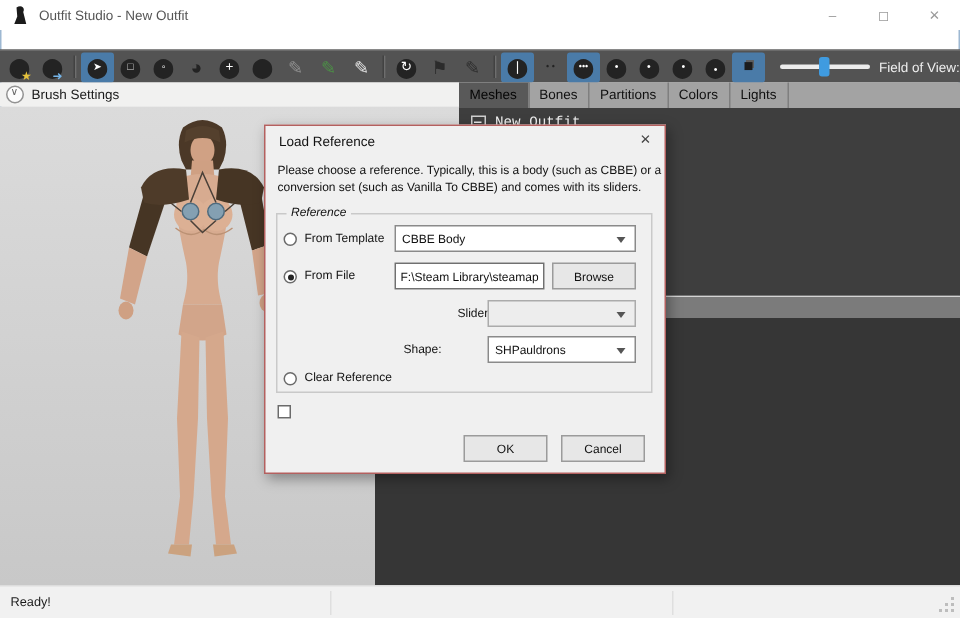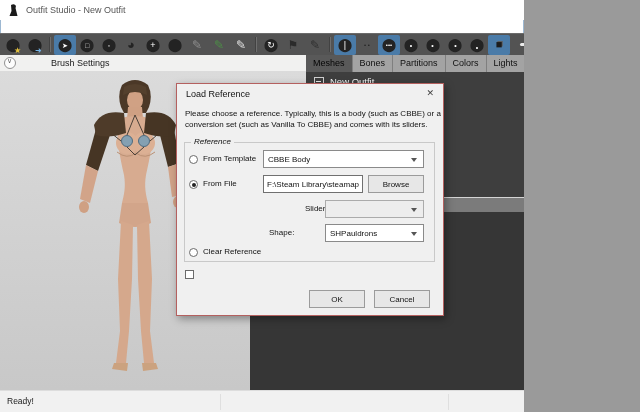--- a/index.html
+++ b/index.html
@@ -1,16 +1,16 @@
 <!DOCTYPE html>
 <html><head>
 <meta charset="utf-8">
 <style>
   html,body{margin:0;padding:0;background:#9a9a9a;}
-  #app{position:relative;width:524px;height:412px;background:#fff;overflow:hidden;
+  #app{position:relative;width:640px;height:412px;background:#fff;overflow:hidden;
        font-family:"Liberation Sans",sans-serif;box-shadow:inset 0 0 0 1px #9db8d2;}
   
   .titlebar{position:absolute;left:0;top:0;width:640px;height:20px;background:#ffffff;display:flex;align-items:center;}
   .appicon{margin-left:8px;width:11px;height:13px;}
   .apptitle{margin-left:7px;font-size:9px;color:#555;}
   .wincontrols{position:absolute;right:0;top:0;height:20px;display:flex;}
   .winbtn{width:34px;height:20px;display:flex;align-items:center;justify-content:center;color:#9a9a9a;font-size:9px;}
   
   .menubar{position:absolute;left:0;top:20px;width:640px;height:13px;background:#ffffff;display:flex;align-items:center;}
   .menuitem{padding:0 9px;font-size:9px;color:#222;}
@@ -40,30 +40,30 @@
   .i-b1::after{content:"•";}
   .i-b2::after{content:"•";transform:translate(-70%,-50%);}
   .i-b3::after{content:"•";transform:translate(-30%,-50%);}
   .i-b4::after{content:"•";transform:translate(-50%,-20%);}
   .i-cube::before{content:"■";font-size:11px;color:#1c1c1c;text-shadow:1px -1px 0 #5c5c5c;}
   .tbsep{width:1px;height:15px;background:#424242;border-right:1px solid #6e6e6e;margin:0 3px;flex:0 0 auto;}
   .fovslider{width:60px;height:3px;background:#ececec;border-radius:2px;margin:0 6px 0 10px;position:relative;flex:0 0 auto;}
   .fovhandle{position:absolute;left:26px;top:-5px;width:7px;height:13px;background:#3f9be0;border-radius:2px;}
   .fovlabel{color:#efefef;font-size:9px;white-space:nowrap;}
   
-  .brushbar{position:absolute;left:0;top:55px;width:306px;height:16px;background:#f1f1f0;display:flex;align-items:center;gap:30px;}
+  .brushbar{position:absolute;left:0;top:55px;width:306px;height:16px;background:#f1f1f0;display:flex;align-items:center;}
   .chev{width:10px;height:10px;border:1px solid #929292;border-radius:50%;margin-left:4px;position:relative;background:#fdfdfd;}
   .chev::after{content:"∨";position:absolute;left:2px;top:-1px;font-size:7px;color:#666;}
   .brushlabel{margin-left:5px;font-size:9px;color:#1a1a1a;}
   .viewport{position:absolute;left:0;top:71px;width:306px;height:319px;background:linear-gradient(#dbdbdb,#c8c8c8);}
   
   .tabbar{position:absolute;left:306px;top:55px;width:334px;height:17px;background:#a3a3a3;display:flex;}
   .tab{padding:0 7px;font-size:9px;color:#101010;line-height:17px;border-right:1px solid #7f7f7f;}
   .tab.active{background:#595959;color:#050505;}
-  .treepanel{position:absolute;left:306px;top:72px;width:334px;height:125px;background:#3e3e3e;}
+  .treepanel{position:absolute;left:306px;top:72px;width:334px;height:125px;background:#3e3e3e;font-family:Liberation Mono, monospace;}
   .treerow{display:flex;align-items:center;height:15px;margin-top:2px;margin-left:8px;}
   .expander{width:8px;height:8px;border:1px solid #cfcfcf;position:relative;flex:0 0 auto;}
   .expander::after{content:"";position:absolute;left:1px;top:3px;width:5px;height:1px;background:#e8e8e8;}
   .treelabel{margin-left:6px;font-size:9.5px;color:#f2f2f2;}
   .lowerpanel{position:absolute;left:250px;top:197px;width:390px;height:193px;background:#363636;}
   .splitter{position:absolute;left:306px;top:197px;width:334px;height:15px;background:#7b7b7b;border-top:1px solid #d4d4d4;box-sizing:border-box;}
   
   .statusbar{position:absolute;left:0;top:390px;width:640px;height:22px;background:#f1f1f1;border-top:1px solid #dddddd;box-sizing:border-box;}
   .statustext{position:absolute;left:7px;top:5px;font-size:8.5px;color:#1a1a1a;}
   .statussep{position:absolute;top:3px;width:1px;height:16px;background:#dfdfdf;}

